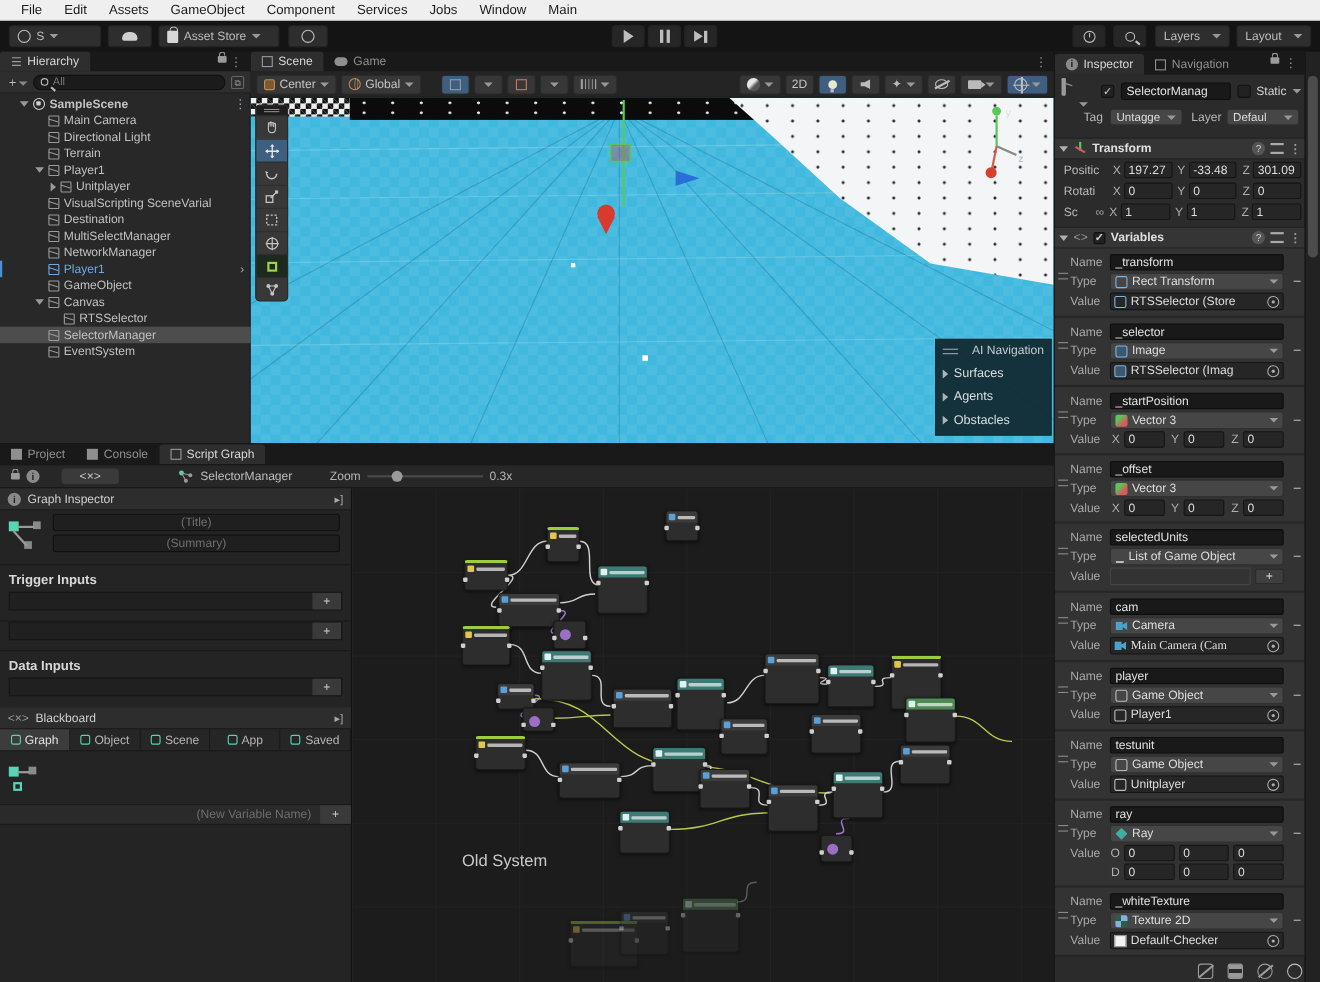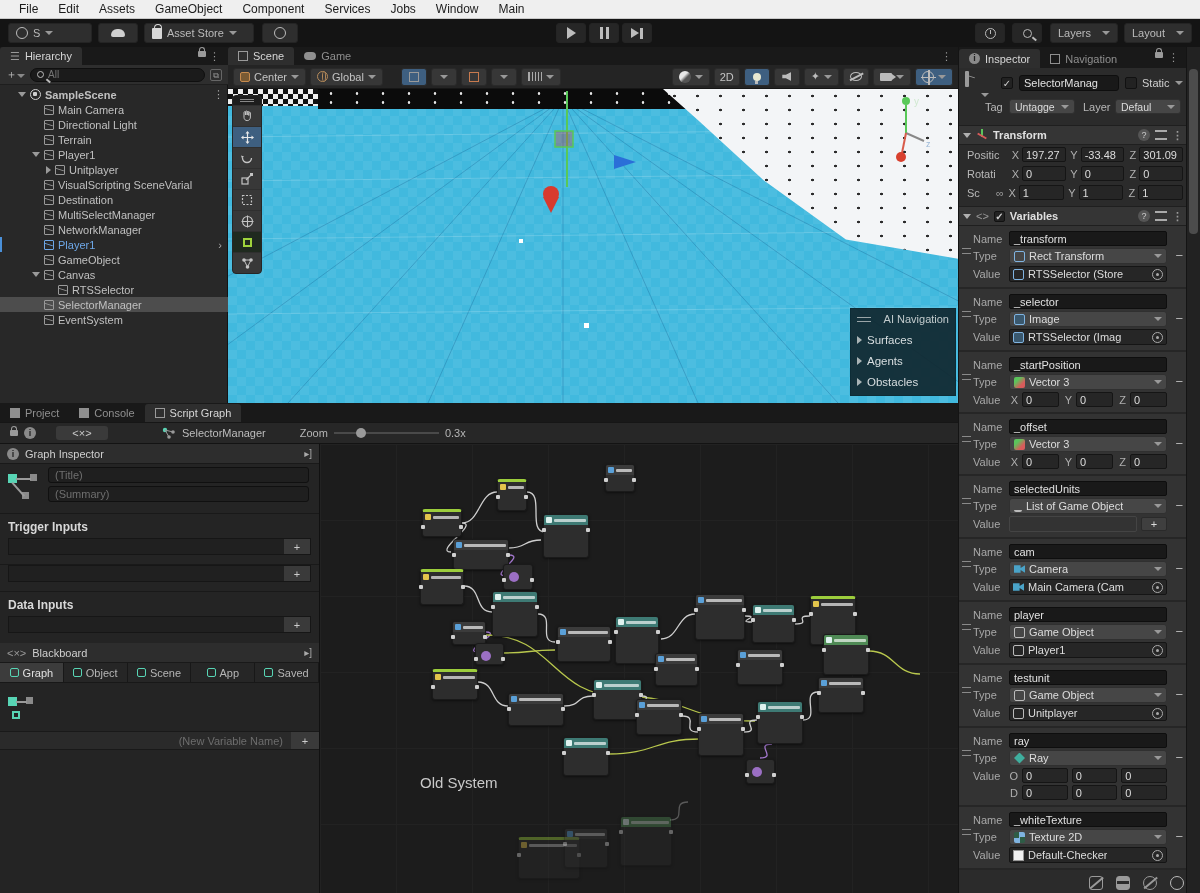--- a/index.html
+++ b/index.html
@@ -808,21 +808,21 @@
             <div class="vtype">
               <span class="ti camera-icon"></span>
               <span style="white-space: nowrap; overflow: hidden;">Camera</span>
               <span class="caret"></span>
             </div>
           </div>
           <div class="vrow">
             <span class="vlbl">Value</span>
             <div class="vobj">
               <span class="ti camera-icon"></span>
-              <span style="white-space: nowrap; overflow: hidden;">Main Camera (Cam</span>
+              <span style="white-space: nowrap; overflow: hidden; font-family: Liberation Serif, serif;">Main Camera (Cam</span>
               <span class="tgt"></span>
             </div>
           </div>
         </div>
         <div class="vcard">
           <span class="vhandle"></span>
           <span class="vminus">−</span>
           <div class="vrow">
             <span class="vlbl">Name</span>
             <div class="vname">player</div>
@@ -970,21 +970,21 @@
       <span class="dock-ico">▸]</span>
     </div>
     <div style="display:flex;">
       <div class="graph-glyph">
           <span class="n1"></span>
           <span class="n2"></span>
           <span class="n3"></span>
           <span class="e1"></span>
           <span class="e2"></span>
         </div>
-      <div style="flex:1;">
+      <div style="flex:1;text-align:center;">
         <div class="gfield" style="margin-left:0;">(Title)</div>
         <div class="gfield" style="margin-left:0;">(Summary)</div>
       </div>
     </div>
     <div id="gsections">
         <div class="gsection">
           <div class="st">Trigger Inputs</div>
           <div class="slot">
             <span class="plus">+</span>
           </div>

